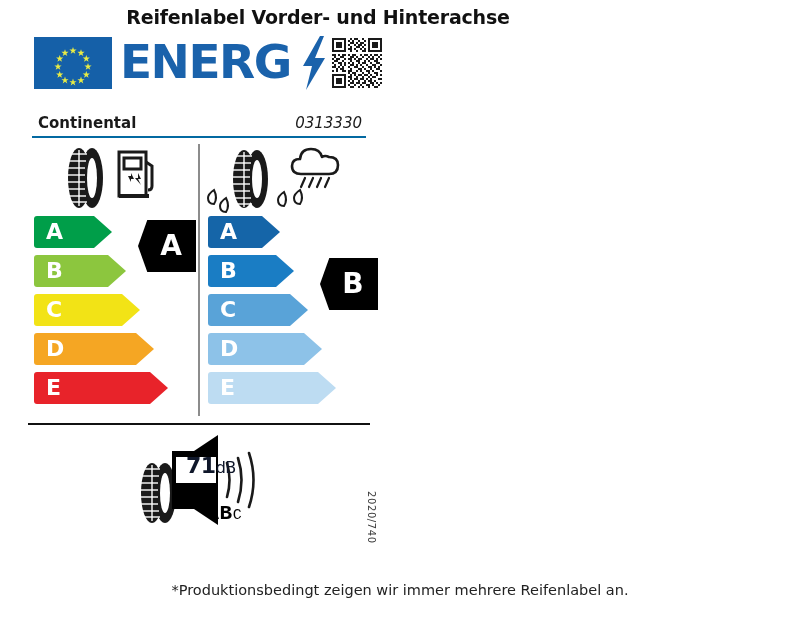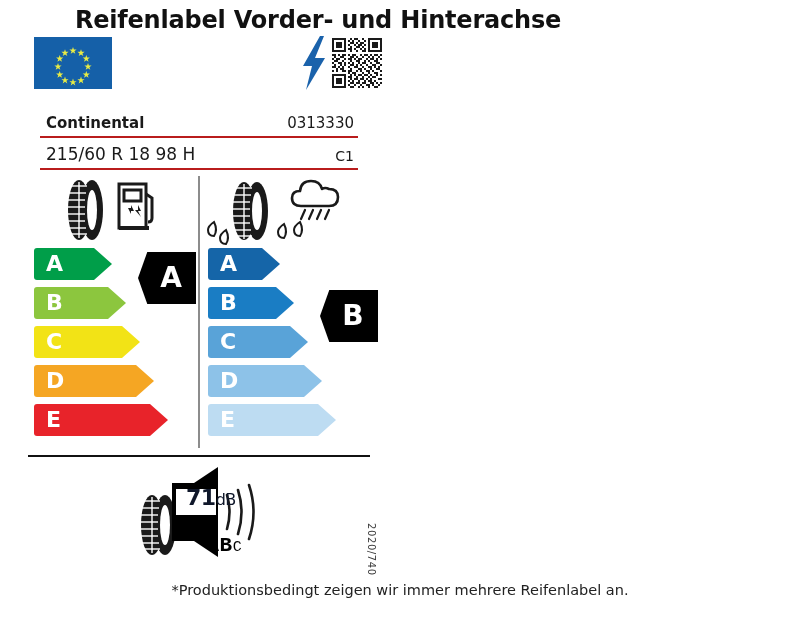--- a/index.html
+++ b/index.html
@@ -16,21 +16,21 @@
     overflow: hidden;
   }
 
   
   #page-title {
     position: absolute;
     top: 6px;
     left: 0;
     width: 636px;
     text-align: center;
-    font-size: 24px;
+    font-size: 19px;
     font-weight: bold;
     letter-spacing: -0.2px;
     color: #111111;
   }
 
   
   #tyre-label {
     position: absolute;
     left: 26px;
     top: 34px;
@@ -75,34 +75,35 @@
     left: 306px;
     top: 4px;
     width: 50px;
     height: 50px;
   }
 
   
   .meta-row {
     position: relative;
     height: 30px;
-    border-bottom: 2px solid #b91c1c;
-    margin: 0 14px;
+    border-bottom: 2px solid #0369a1;
+    margin: 0 6px;
   }
   .meta-row .left {
     position: absolute;
     left: 6px;
     bottom: 4px;
     font-size: 15px;
   }
   .meta-row .right {
     position: absolute;
     right: 4px;
     bottom: 4px;
     font-size: 15px;
+    font-style: italic;
   }
   #brand-row .left { font-weight: bold; }
   #size-row { height: 30px; }
   #size-row .left { font-size: 17px; }
   #size-row .right { font-size: 14px; }
 
   
   #ratings {
     position: relative;
     height: 285px;
@@ -293,20 +294,21 @@
           <polygon points="39,41.6 39.9,44.2 42.6,44.2 40.4,45.8 41.3,48.4 39,46.8 36.7,48.4 37.6,45.8 35.4,44.2 38.1,44.2"></polygon>
           <polygon points="31,39.6 31.9,42.2 34.6,42.2 32.4,43.8 33.3,46.4 31,44.8 28.7,46.4 29.6,43.8 27.4,42.2 30.1,42.2"></polygon>
           <polygon points="25.7,34 26.6,36.6 29.3,36.6 27.1,38.2 28,40.8 25.7,39.2 23.4,40.8 24.3,38.2 22.1,36.6 24.8,36.6"></polygon>
           <polygon points="24,26 24.9,28.6 27.6,28.6 25.4,30.2 26.3,32.8 24,31.2 21.7,32.8 22.6,30.2 20.4,28.6 23.1,28.6"></polygon>
           <polygon points="25.7,18 26.6,20.6 29.3,20.6 27.1,22.2 28,24.8 25.7,23.2 23.4,24.8 24.3,22.2 22.1,20.6 24.8,20.6"></polygon>
           <polygon points="31,12.2 31.9,14.8 34.6,14.8 32.4,16.4 33.3,19 31,17.4 28.7,19 29.6,16.4 27.4,14.8 30.1,14.8"></polygon>
         </g>
       </svg>
     </div>
 
+    <div id="energ-word">ENERG</div>
 
     <div id="energy-bolt">
       <svg width="26" height="54" viewBox="0 0 26 54">
         <polygon points="19,0 2,30 11,30 5,54 24,22 14,22 23,0" fill="#1a62ab"></polygon>
       </svg>
     </div>
 
     <div id="qr-code">
       <svg width="50" height="50" viewBox="0 0 25 25" shape-rendering="crispEdges">
         <rect width="25" height="25" fill="#ffffff"></rect>
@@ -477,24 +479,20 @@
         </g>
       </svg>
     </div>
   </div>
 
   <div class="meta-row" id="brand-row">
     <span class="left">Continental</span>
     <span class="right">0313330</span>
   </div>
 
-  <div class="meta-row" id="size-row">
-    <span class="left">215/60 R 18 98 H</span>
-    <span class="right">C1</span>
-  </div>
 
   <div id="ratings">
 
     <div id="vertical-divider"></div>
 
     <div class="rating-panel" id="fuel-panel">
 
       <div class="panel-icons" id="fuel-icons">
         <svg width="50" height="64" viewBox="0 0 50 64" style="left:34px; top:4px;">
           <g fill="#1a1a1a">

